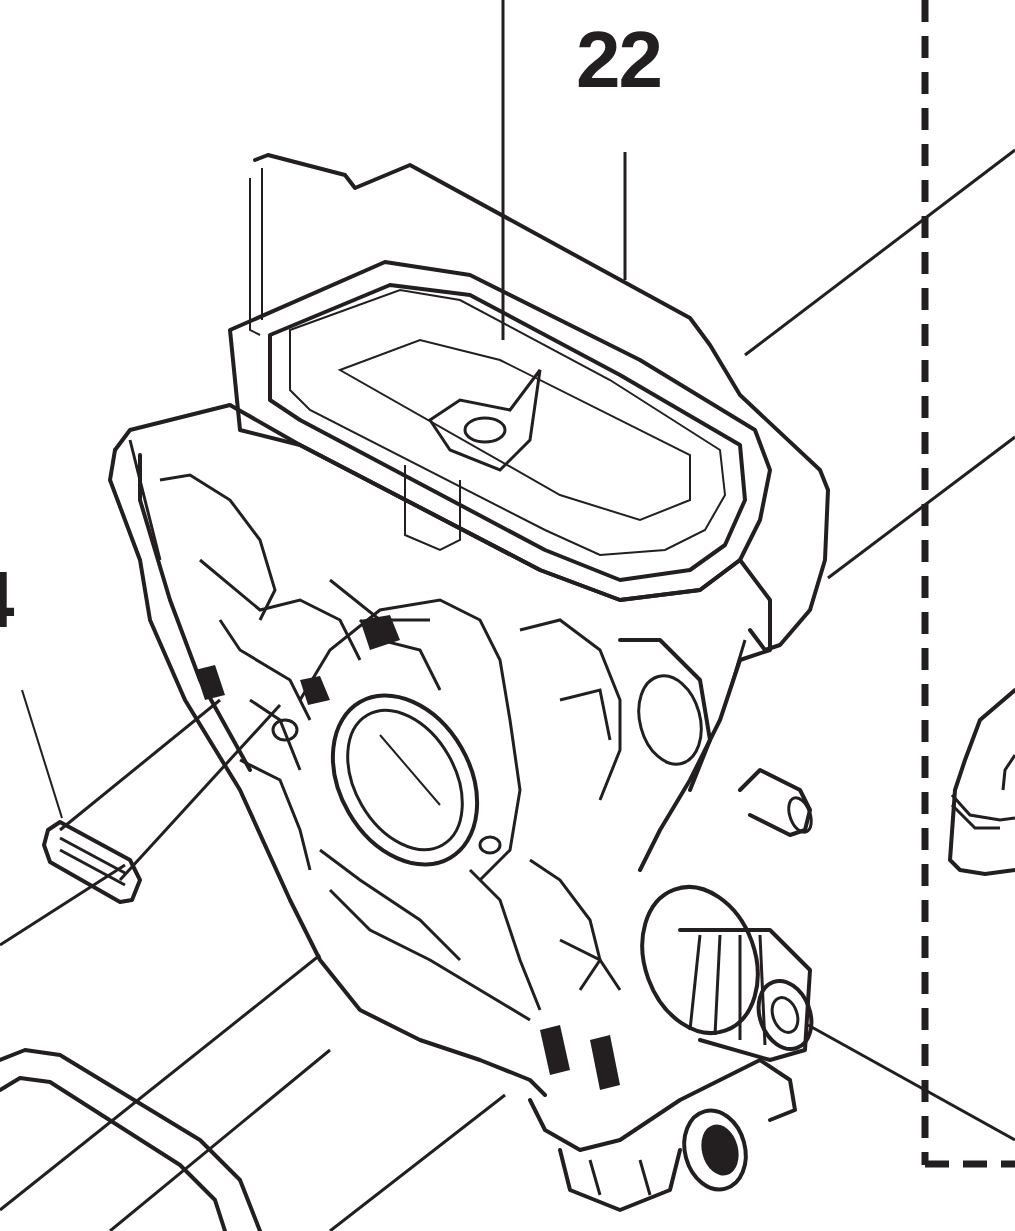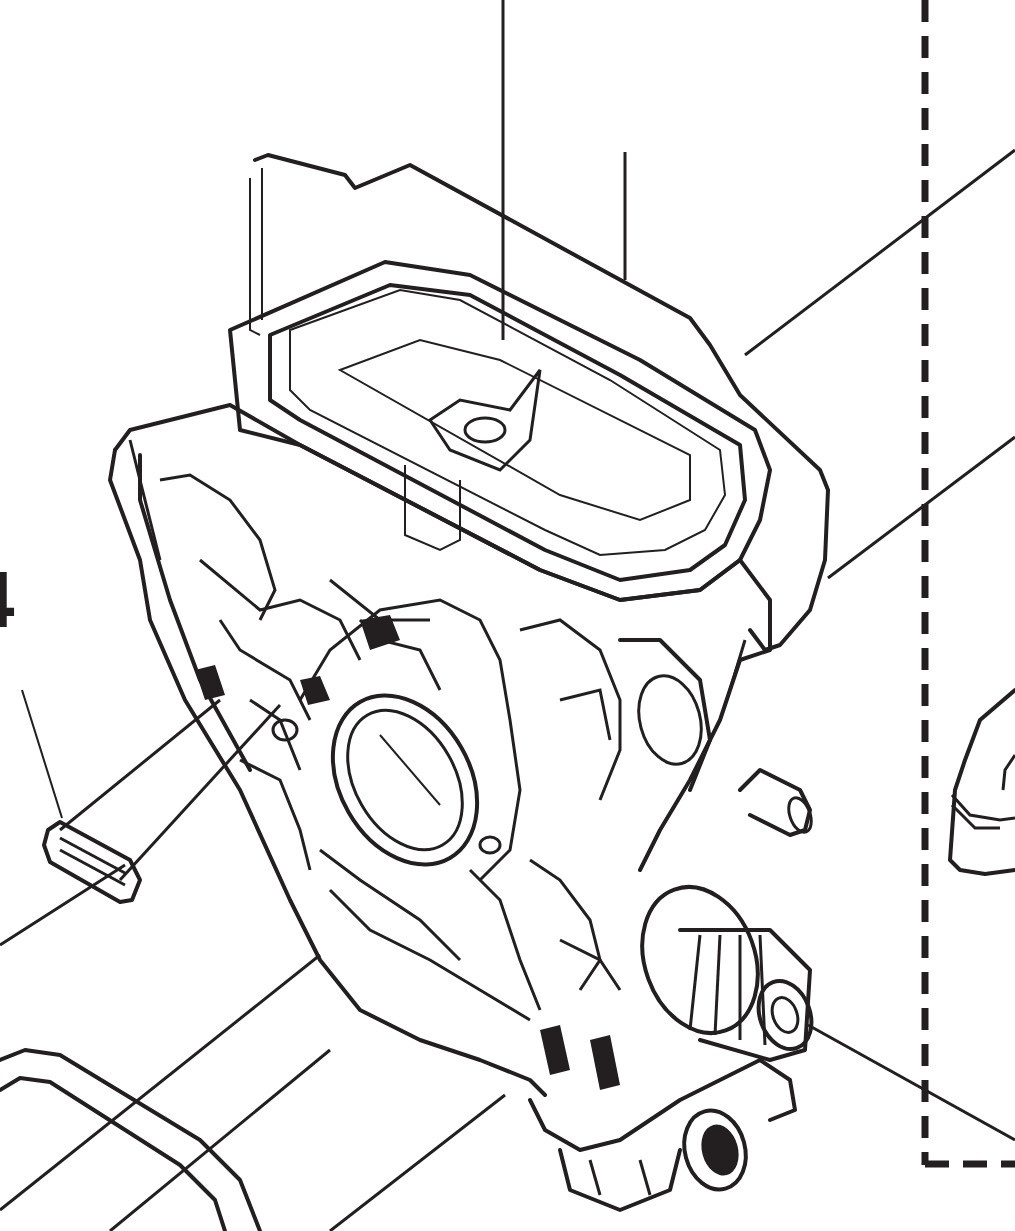--- a/index.html
+++ b/index.html
@@ -129,14 +129,15 @@
     </g>
 
     <g>
       <path class="k" d="M1015,690 L980,720 L965,760 L955,790 L950,860 L960,870 L985,874 L1015,870"></path>
       <path class="th" d="M1015,755 L1005,770 L1003,790"></path>
       <path class="th" d="M952,795 L970,815 L1000,820 L1015,818"></path>
       <path class="th" d="M952,805 L975,828 L1000,828"></path>
     </g>
   </svg>
 
+  <div class="callout callout-22">22</div>
   <div class="callout callout-4">4</div>
 </div>
 
 </body></html>

